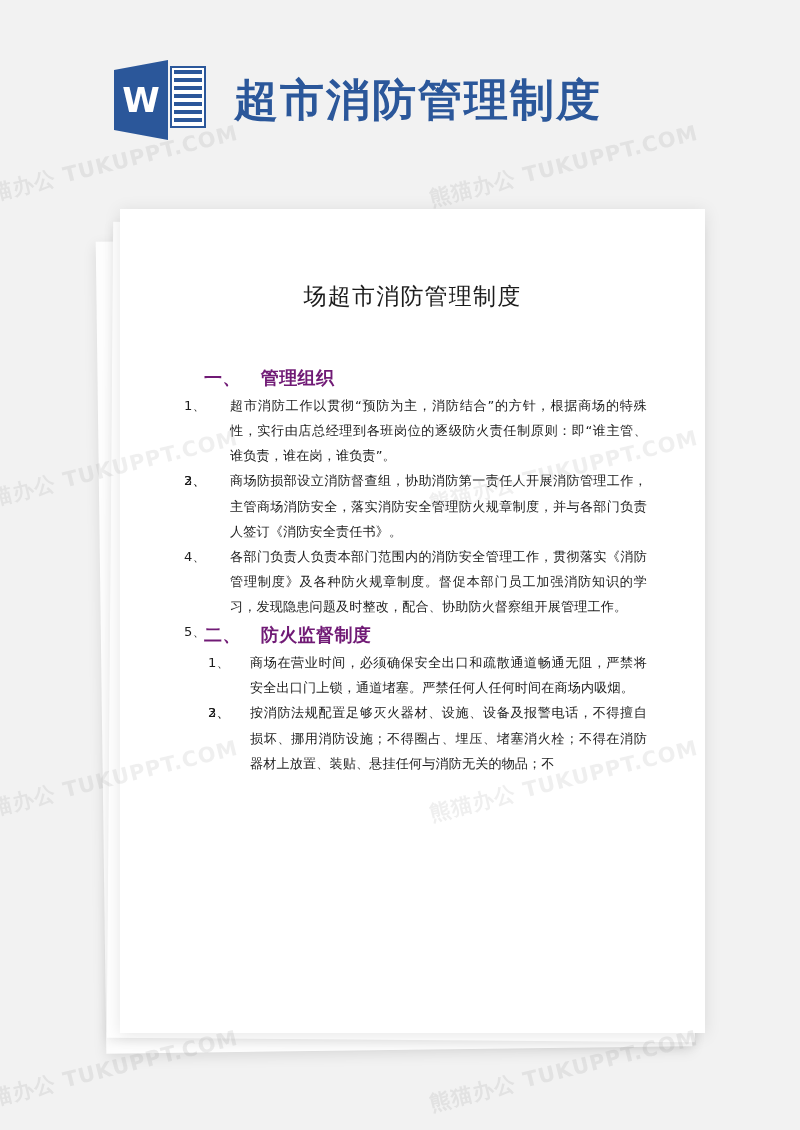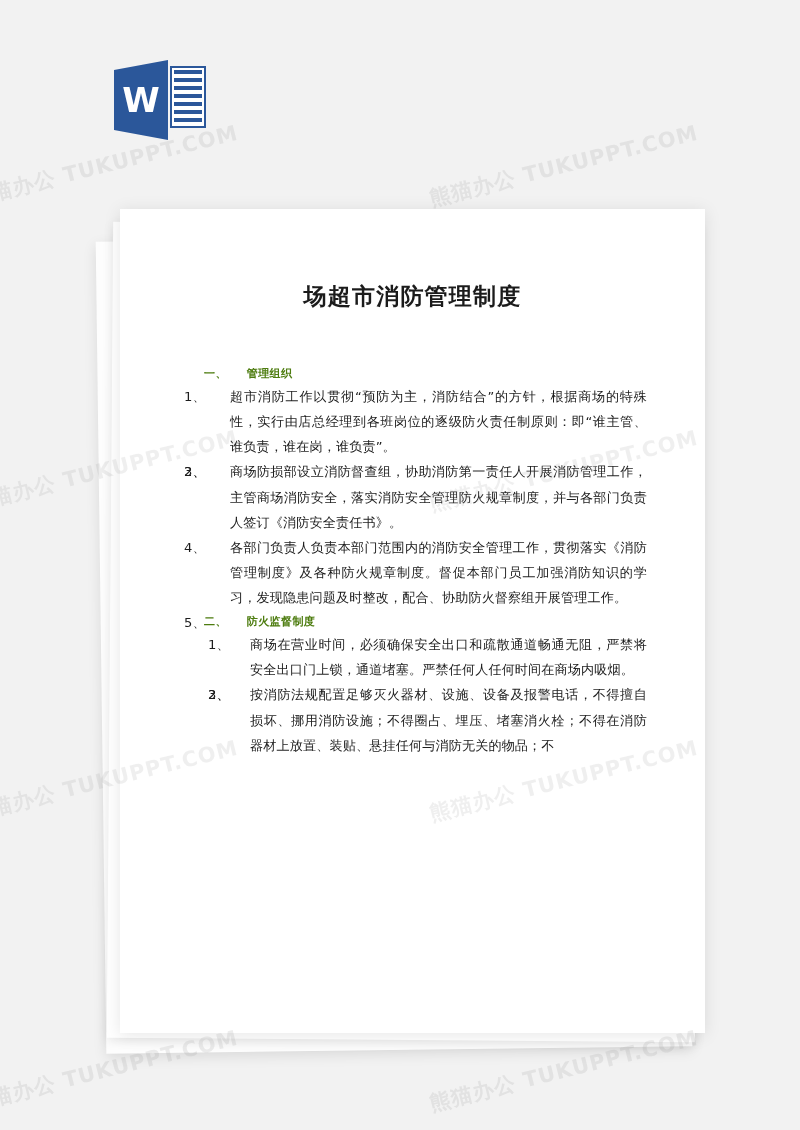--- a/index.html
+++ b/index.html
@@ -106,31 +106,31 @@
   
   .doc-body {
     position: relative;
     padding: 72px 58px 0 58px;
     z-index: 4;
   }
 
   .doc-title {
     text-align: center;
     font-size: 23px;
-    font-weight: 700;
+    font-weight: 400;
     color: #1b1b1b;
     letter-spacing: 1.2px;
     margin-bottom: 54px;
     font-family: "DejaVu Sans", "Liberation Sans", sans-serif;
   }
 
   .section-heading {
-    font-size: 11px;
+    font-size: 18px;
     font-weight: 700;
-    color: #4d7c0f;
+    color: #701a75;
     margin: 0 0 3px 26px;
     letter-spacing: 0.4px;
   }
   .section-heading .sh-num { margin-right: 20px; }
 
   ol.doc-list {
     list-style: none;
     margin: 0 0 4px 0;
     padding: 0;
   }
@@ -173,20 +173,21 @@
         <rect x="62" y="12" width="28" height="4"></rect>
         <rect x="62" y="20" width="28" height="4"></rect>
         <rect x="62" y="28" width="28" height="4"></rect>
         <rect x="62" y="36" width="28" height="4"></rect>
         <rect x="62" y="44" width="28" height="4"></rect>
         <rect x="62" y="52" width="28" height="4"></rect>
         <rect x="62" y="60" width="28" height="4"></rect>
       </g>
     </svg>
   </div>
+  <div class="header-title">超市消防管理制度</div>
 </div>
 
 <div class="sheet-main">
   <div class="doc-body">
 
     <div class="doc-title">场超市消防管理制度</div>
 
     <div class="section-heading">
       <span class="sh-num">一、</span><span>管理组织</span>
     </div>

